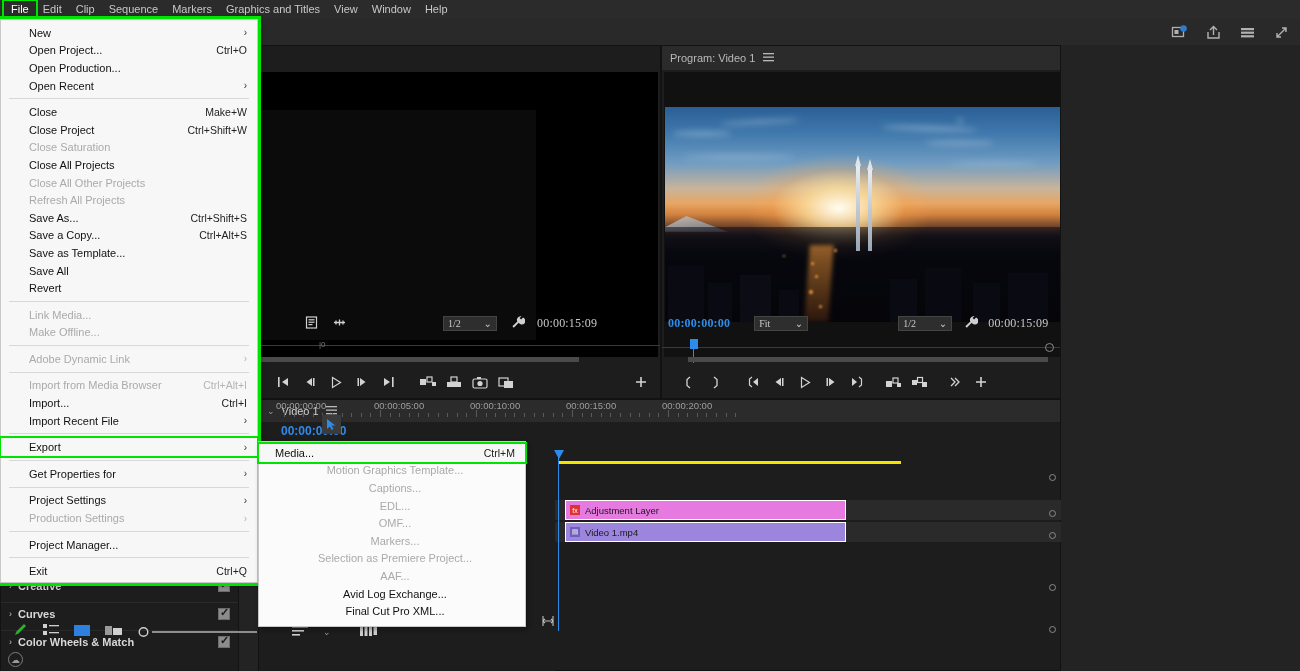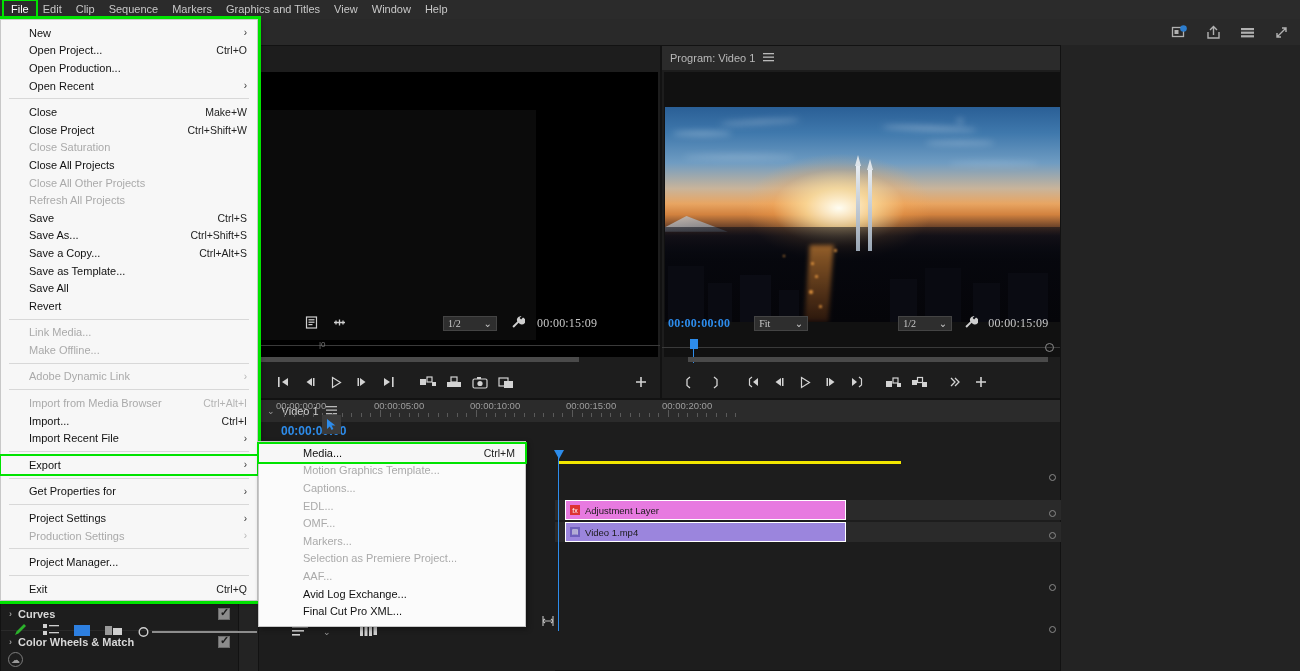--- a/index.html
+++ b/index.html
@@ -144,21 +144,21 @@
   .mrow.dis .acc, .mrow.dis .arrow { color:#b4b4b4; }
   .msep { height:1px; background:#d8d8d8; margin:4px 8px; }
   .mrow.sel { outline:2px solid #00e300; background:#f7f7f7; }
 
   
   #exportmenu {
     position:absolute; left:258px; top:441px; width:268px; background:#fbfbfb;
     border:1px solid #c8c8c8; z-index:90; padding:2px 0 6px;
     box-shadow: 2px 2px 5px rgba(0,0,0,.4);
   }
-  #exportmenu .mrow { padding-left:44px; }
+  #exportmenu .mrow { padding-left:16px;justify-content:center; }
 </style>
 </head>
 <body>
 
 <div id="app">
 
   <div class="menubar" id="menubar">
       <span class="mi active">File</span>
       <span class="mi">Edit</span>
       <span class="mi">Clip</span>
@@ -819,24 +819,20 @@
       <div class="mrow">
         <span>Close All Projects</span>
       </div>
       <div class="mrow dis">
         <span>Close All Other Projects</span>
       </div>
       <div class="mrow dis">
         <span>Refresh All Projects</span>
       </div>
       <div class="mrow">
-        <span>Save</span>
-        <span class="acc">Ctrl+S</span>
-      </div>
-      <div class="mrow">
         <span>Save As...</span>
         <span class="acc">Ctrl+Shift+S</span>
       </div>
       <div class="mrow">
         <span>Save a Copy...</span>
         <span class="acc">Ctrl+Alt+S</span>
       </div>
       <div class="mrow">
         <span>Save as Template...</span>
       </div>

